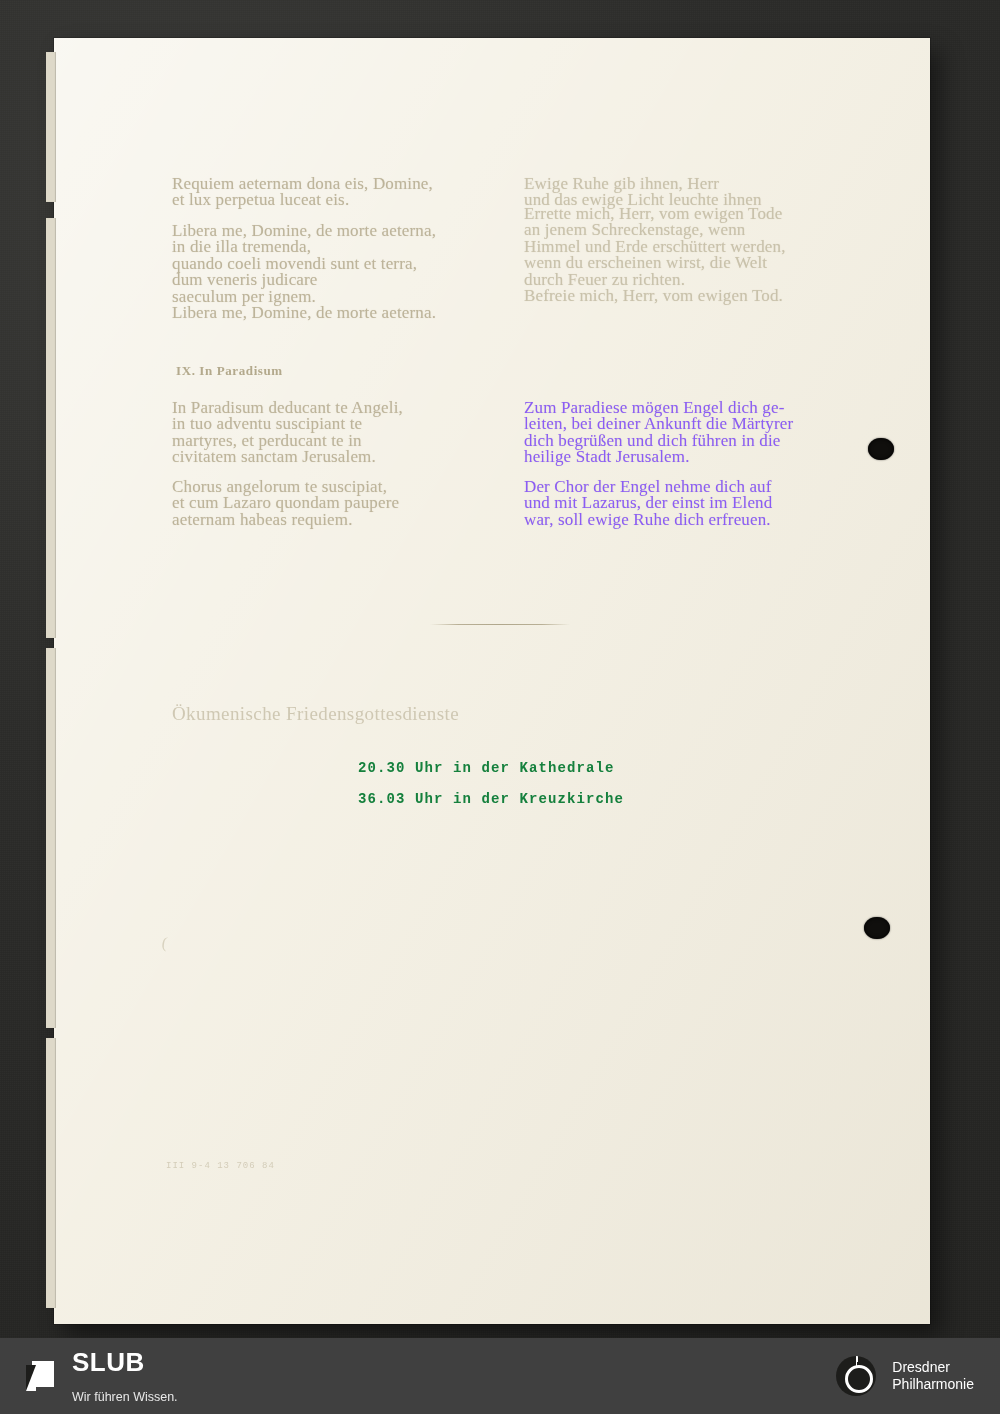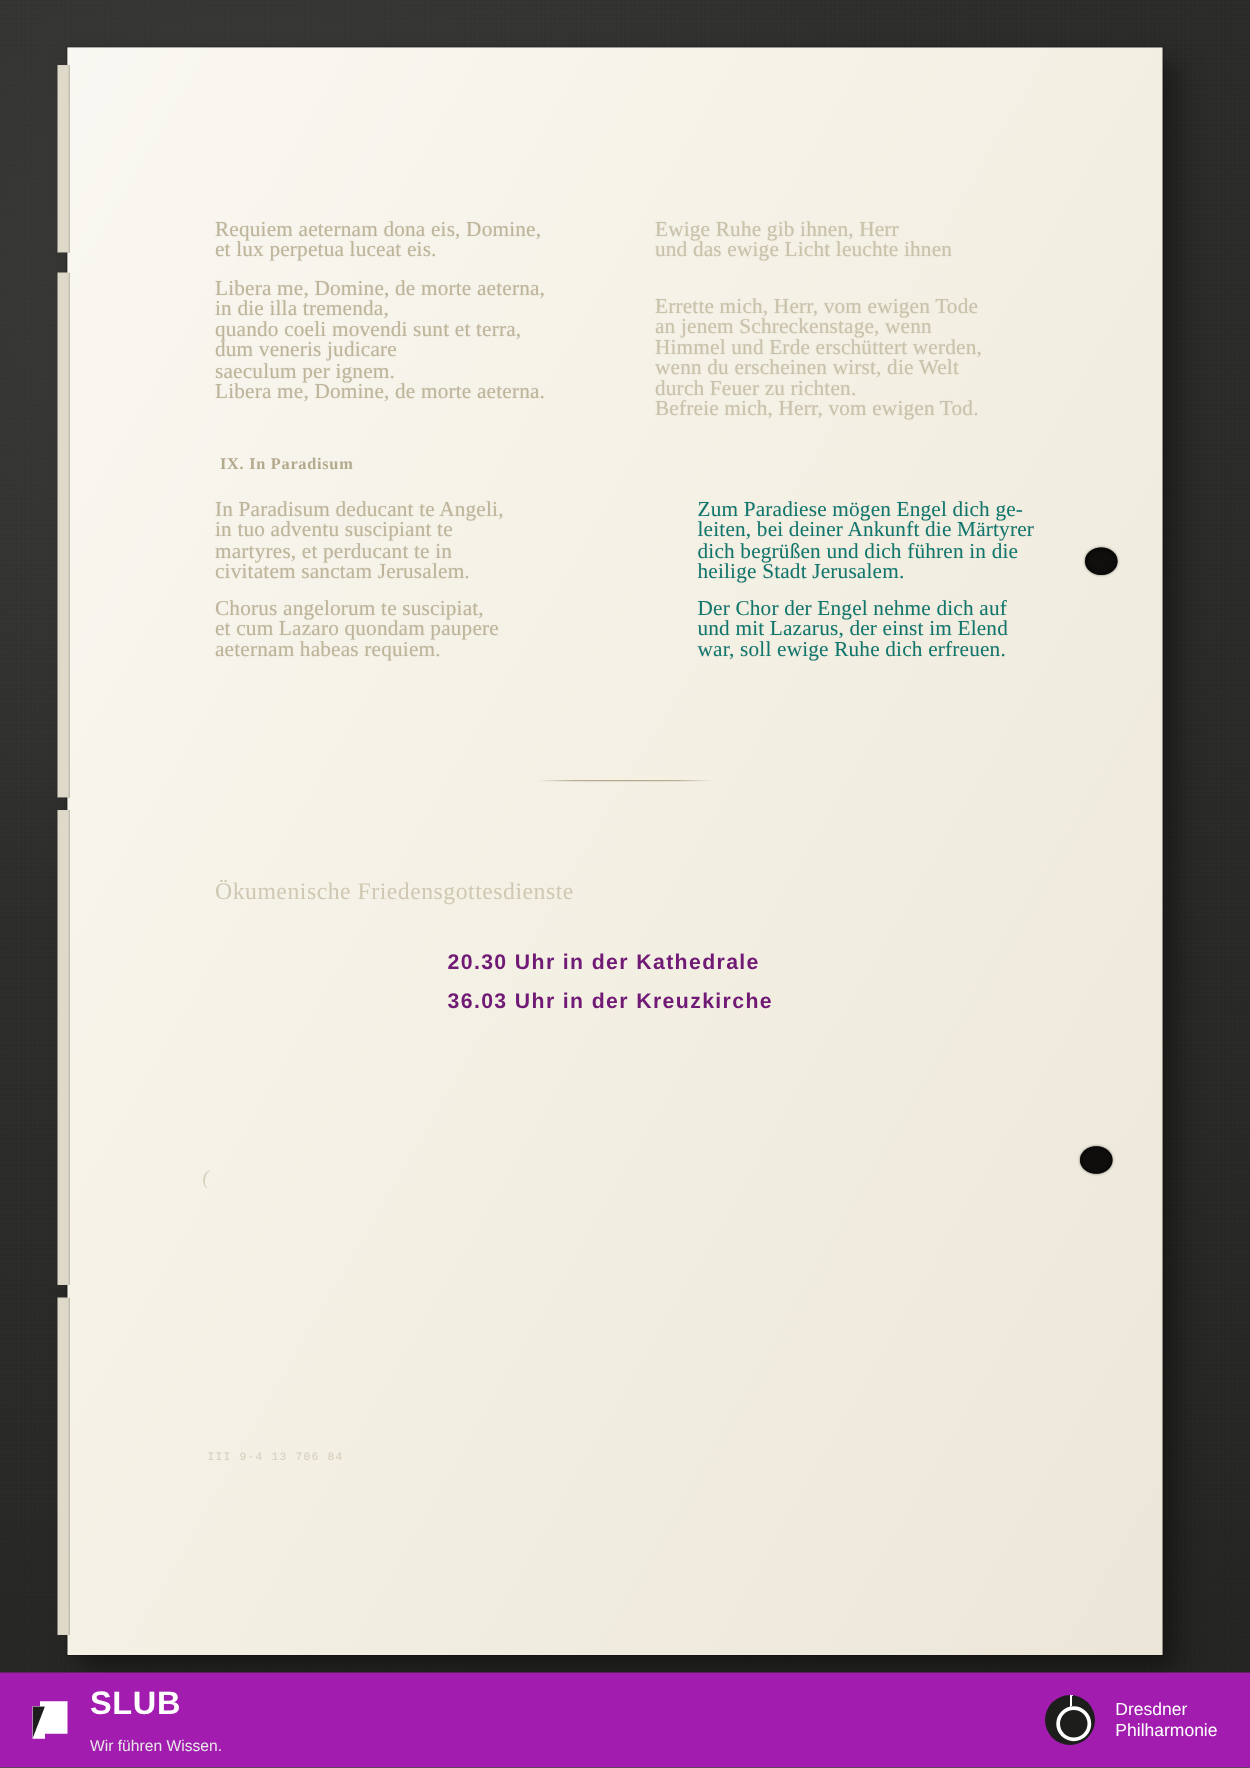--- a/index.html
+++ b/index.html
@@ -72,21 +72,21 @@
 
   .blk {
     color: #bdb49a;
     font-size: 17px;
     line-height: 16.4px;
     letter-spacing: .15px;
     font-family: "Liberation Serif", serif;
     text-shadow: 0 0 1px rgba(180,170,145,.35);
   }
   .blk.faint  { color: #c9c2ab; }
-  .blk.fainter{ color: #0f766e; margin-left: 34px; }
+  .blk.fainter{ color: #8b5cf6; }
   .blk div { white-space: pre; }
 
   .section-head {
     position: absolute;
     left: 122px;
     color: #b3a98c;
     font-weight: bold;
     font-size: 13px;
     letter-spacing: .6px;
     font-family: "Liberation Serif", serif;
@@ -102,25 +102,25 @@
     position: absolute;
     left: 118px;
     color: #cfc8b3;
     font-size: 19px;
     letter-spacing: .4px;
     font-family: "Liberation Serif", serif;
     text-align: center;
   }
   .time-line {
     position: absolute;
-    color: #701a75;
+    color: #15803d;
     font-weight: bold;
-    font-size: 17px;
+    font-size: 14px;
     letter-spacing: 1.1px;
-    font-family: Liberation Sans, sans-serif;
+    font-family: Liberation Mono, monospace;
   }
 
   .footer-code {
     position: absolute;
     left: 112px;
     color: #d4cdb9;
     font-size: 9px;
     letter-spacing: 1px;
     font-family: "Liberation Mono", monospace;
     text-align: center;
@@ -144,21 +144,21 @@
     box-shadow: inset 0 0 4px #000, 0 0 2px rgba(0,0,0,.6);
   }
 
   
   .bottom-bar {
     position: absolute;
     left: 0;
     bottom: 0;
     width: 1000px;
     height: 76px;
-    background: #a21caf;
+    background: #404040;
     display: flex;
     align-items: center;
     justify-content: space-between;
   }
   .slub {
     display: flex;
     align-items: center;
     gap: 12px;
     padding-left: 26px;
   }
@@ -211,21 +211,21 @@
     </div>
 
     <div class="col-left blk" style="top:185px;">
       <div>Libera me, Domine, de morte aeterna,</div>
       <div>in die illa tremenda,</div>
       <div>quando coeli movendi sunt et terra,</div>
       <div>dum veneris judicare</div>
       <div>saeculum per ignem.</div>
       <div>Libera me, Domine, de morte aeterna.</div>
     </div>
-    <div class="col-right blk faint" style="top:199px;font-family:Liberation Serif, serif;">
+    <div class="col-right blk faint" style="top:168px;font-family:Liberation Serif, serif;">
       <div>Errette mich, Herr, vom ewigen Tode</div>
       <div>an jenem Schreckenstage, wenn</div>
       <div>Himmel und Erde erschüttert werden,</div>
       <div>wenn du erscheinen wirst, die Welt</div>
       <div>durch Feuer zu richten.</div>
       <div>Befreie mich, Herr, vom ewigen Tod.</div>
     </div>
 
     <div class="section-head" style="top:325px;">IX. In Paradisum</div>
 

